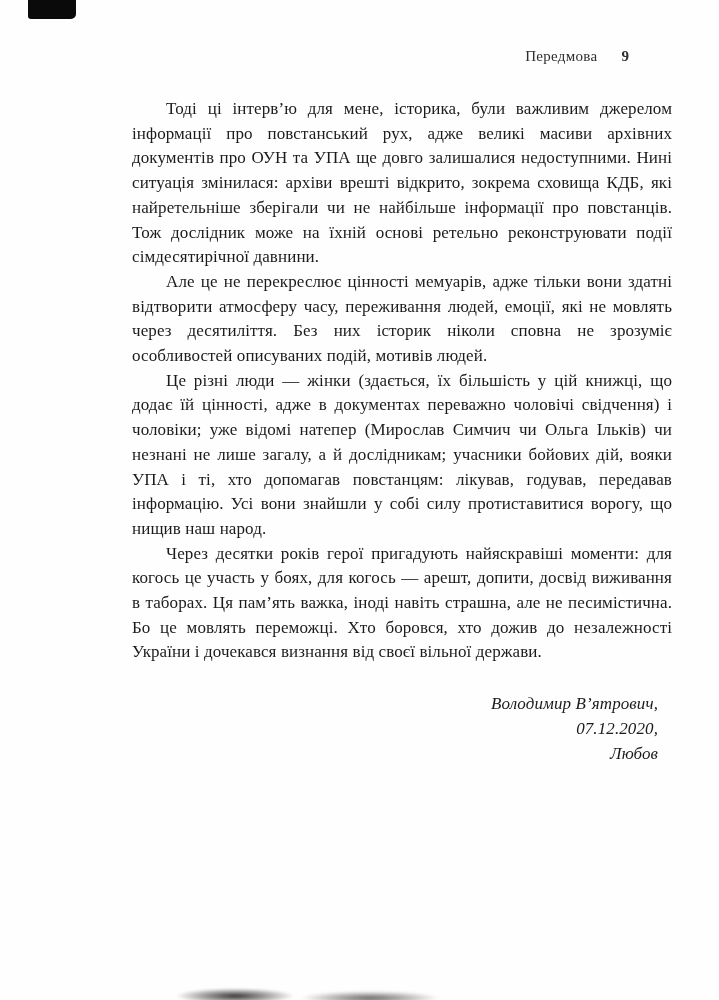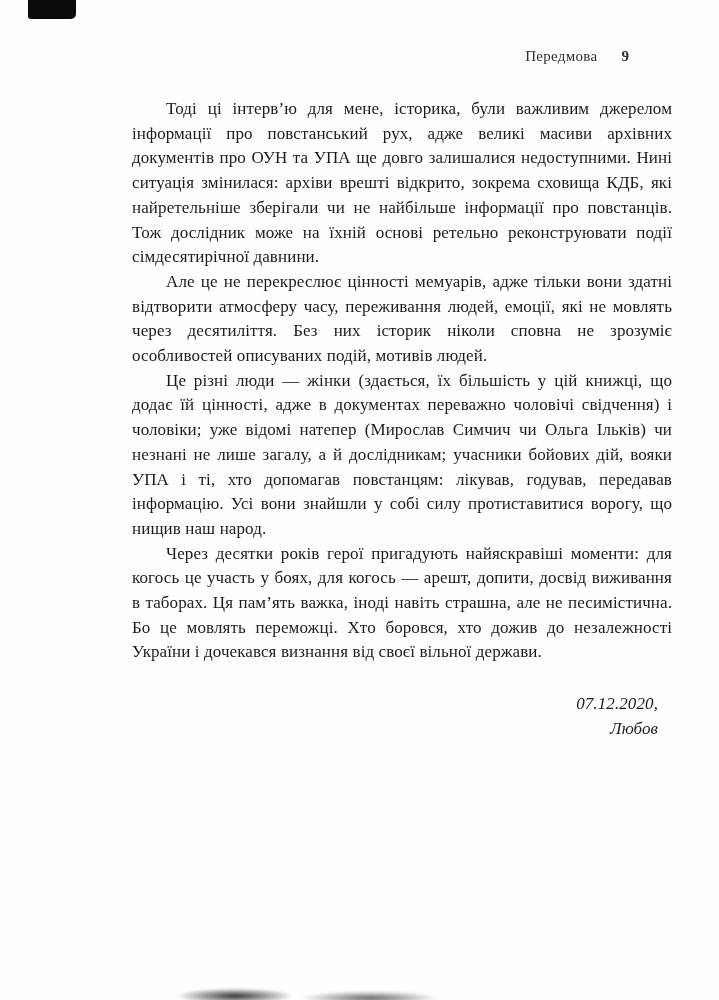--- a/index.html
+++ b/index.html
@@ -105,20 +105,21 @@
     <span class="header-title">Передмова</span><span class="page-number">9</span>
   </div>
 
   <div class="text-block">
     <p>Тоді ці інтерв’ю для мене, історика, були важливим джерелом інформації про повстанський рух, адже великі масиви архівних документів про ОУН та УПА ще довго залишалися недоступними. Нині ситуація змінилася: архіви врешті відкрито, зокрема сховища КДБ, які найретельніше зберігали чи не найбільше інформації про повстанців. Тож дослідник може на їхній основі ретельно реконструювати події сімдесятирічної давнини.</p>
     <p>Але це не перекреслює цінності мемуарів, адже тільки вони здатні відтворити атмосферу часу, переживання людей, емоції, які не мовлять через десятиліття. Без них історик ніколи сповна не зрозуміє особливостей описуваних подій, мотивів людей.</p>
     <p>Це різні люди — жінки (здається, їх більшість у цій книжці, що додає їй цінності, адже в документах переважно чоловічі свідчення) і чоловіки; уже відомі натепер (Мирослав Симчич чи Ольга Ільків) чи незнані не лише загалу, а й дослідникам; учасники бойових дій, вояки УПА і ті, хто допомагав повстанцям: лікував, годував, передавав інформацію. Усі вони знайшли у собі силу протиставитися ворогу, що нищив наш народ.</p>
     <p>Через десятки років герої пригадують найяскравіші моменти: для когось це участь у боях, для когось — арешт, допити, досвід виживання в таборах. Ця пам’ять важка, іноді навіть страшна, але не песимістична. Бо це мовлять переможці. Хто боровся, хто дожив до незалежності України і дочекався визнання від своєї вільної держави.</p>
 
     <div class="signature">
+      <div>Володимир В’ятрович,</div>
       <div>07.12.2020,</div>
       <div>Любов</div>
     </div>
   </div>
 
   <div class="artifact-bottom-1"></div>
   <div class="artifact-bottom-2"></div>
 
 </div>
 

